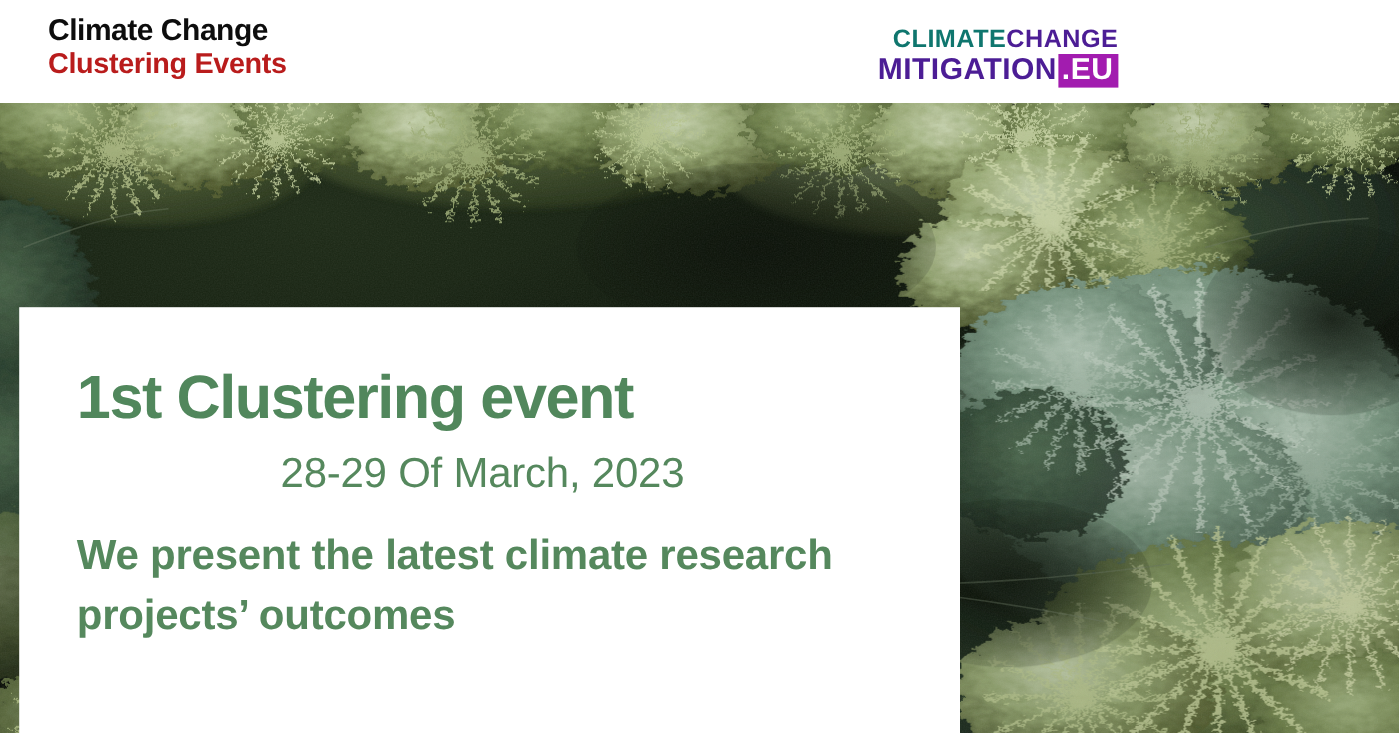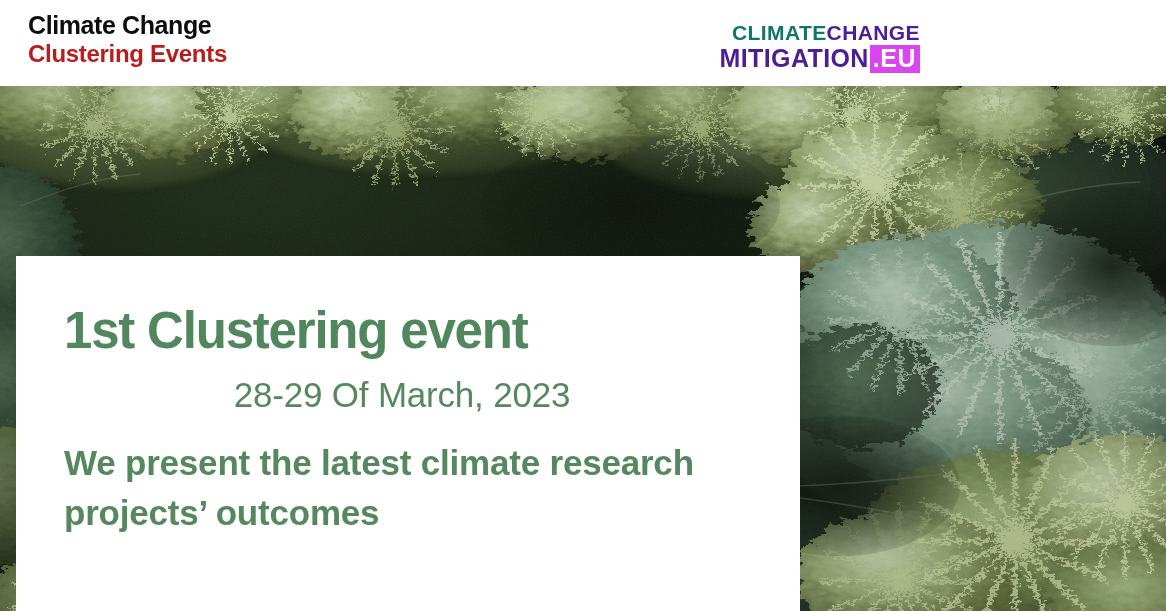--- a/index.html
+++ b/index.html
@@ -16,21 +16,21 @@
     position: relative;
     width: 1166px;
     height: 611px;
     overflow: hidden;
     background: #ffffff;
   }
 
   
   #header-bar {
     position: absolute;
-    left: 0; top: 0;
+    left: 12px; top: 0;
     width: 952px;
     height: 86px;
     background: #ffffff;
     z-index: 5;
   }
 
   #brand-block {
     position: absolute;
     left: 28px;
     top: 11px;
@@ -63,21 +63,21 @@
     white-space: nowrap;
     font-weight: bold;
     letter-spacing: 0.4px;
   }
   #logo-row-1 { font-size: 21px; line-height: 23px; }
   #logo-row-2 { font-size: 25px; line-height: 27px; margin-top: 1px; }
   .logo-green { color: #0f766e; }
   .logo-dark  { color: #4c1d95; }
   #logo-eu {
     display: inline-block;
-    background: #d946ef;
+    background: #a21caf;
     color: #ffffff;
     padding: 0 4px 1px 3px;
     margin-left: 1px;
     letter-spacing: 0.5px;
   }
 
   
   #hero {
     position: absolute;
     left: 0;

